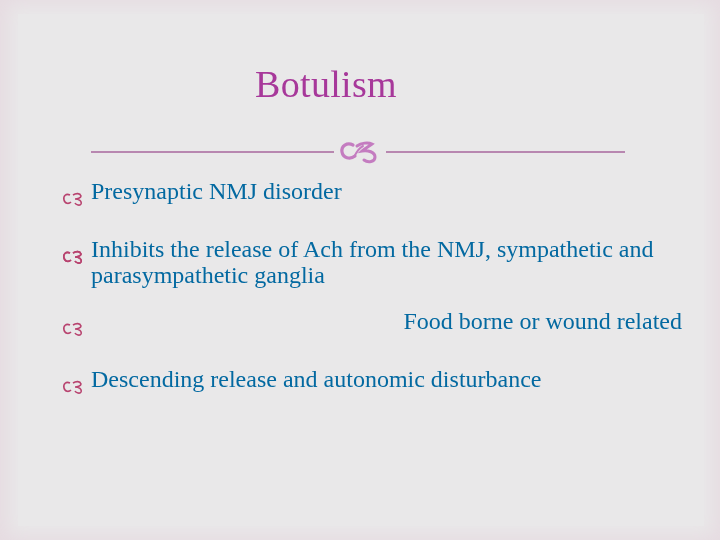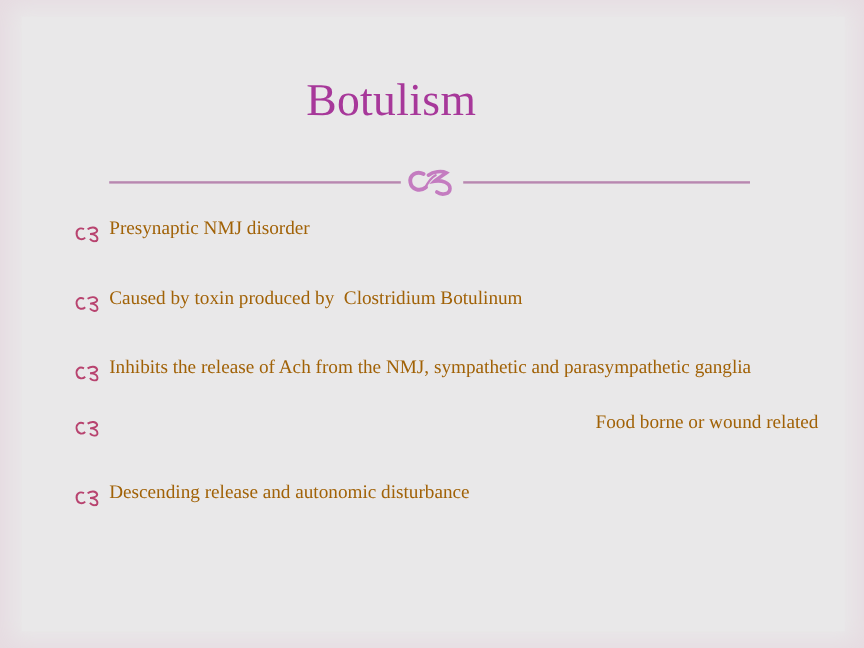--- a/index.html
+++ b/index.html
@@ -33,21 +33,21 @@
       background: #e9e8e9;
       display: flex; align-items: center; justify-content: center;
     }
     .bullets {
       position: absolute; left: 62px; top: 178px; width: 620px;
       margin: 0; padding: 0; list-style: none;
     }
     .bullet {
       position: relative; padding-left: 29px;
       font-family: "Liberation Serif", serif;
-      font-size: 16px; line-height: 26px; color: #a16207;
+      font-size: 24px; line-height: 26px; color: #0369a1;
     }
     .bullet .mark {
       position: absolute; left: 0; top: 7px; width: 24px; height: 14px;
     }
     .b0 { margin-top: 0; }
     .b1 { margin-top: 32px; }
     .b2 { margin-top: 32px; }
     .b3 { margin-top: 20px; text-align: right; }
     .b4 { margin-top: 32px; }
   </style>
@@ -78,21 +78,20 @@
     </span>
     <span>Presynaptic NMJ disorder</span>
   </li>
   <li class="bullet b1">
     <span class="mark">
       <svg width="24" height="14" viewBox="0 0 24 14">
           <path d="M8 3 C4 1 1 4 2 8 C3 12 7 12 9 10" fill="none" stroke="#b8436f" stroke-width="1.6"></path>
           <path d="M11 3 C14 1 18 1 19 4 C19 6 15 7 13 7 C17 7 20 9 19 12 C18 14 14 13 13 11" fill="none" stroke="#b8436f" stroke-width="1.6"></path>
         </svg>
     </span>
-    <span style="white-space:pre">Caused by toxin produced by  Clostridium Botulinum</span>
   </li>
   <li class="bullet b2">
     <span class="mark">
       <svg width="24" height="14" viewBox="0 0 24 14">
           <path d="M8 3 C4 1 1 4 2 8 C3 12 7 12 9 10" fill="none" stroke="#b8436f" stroke-width="1.6"></path>
           <path d="M11 3 C14 1 18 1 19 4 C19 6 15 7 13 7 C17 7 20 9 19 12 C18 14 14 13 13 11" fill="none" stroke="#b8436f" stroke-width="1.6"></path>
         </svg>
     </span>
     <span>Inhibits the release of Ach from the NMJ, sympathetic and parasympathetic ganglia</span>
   </li>

